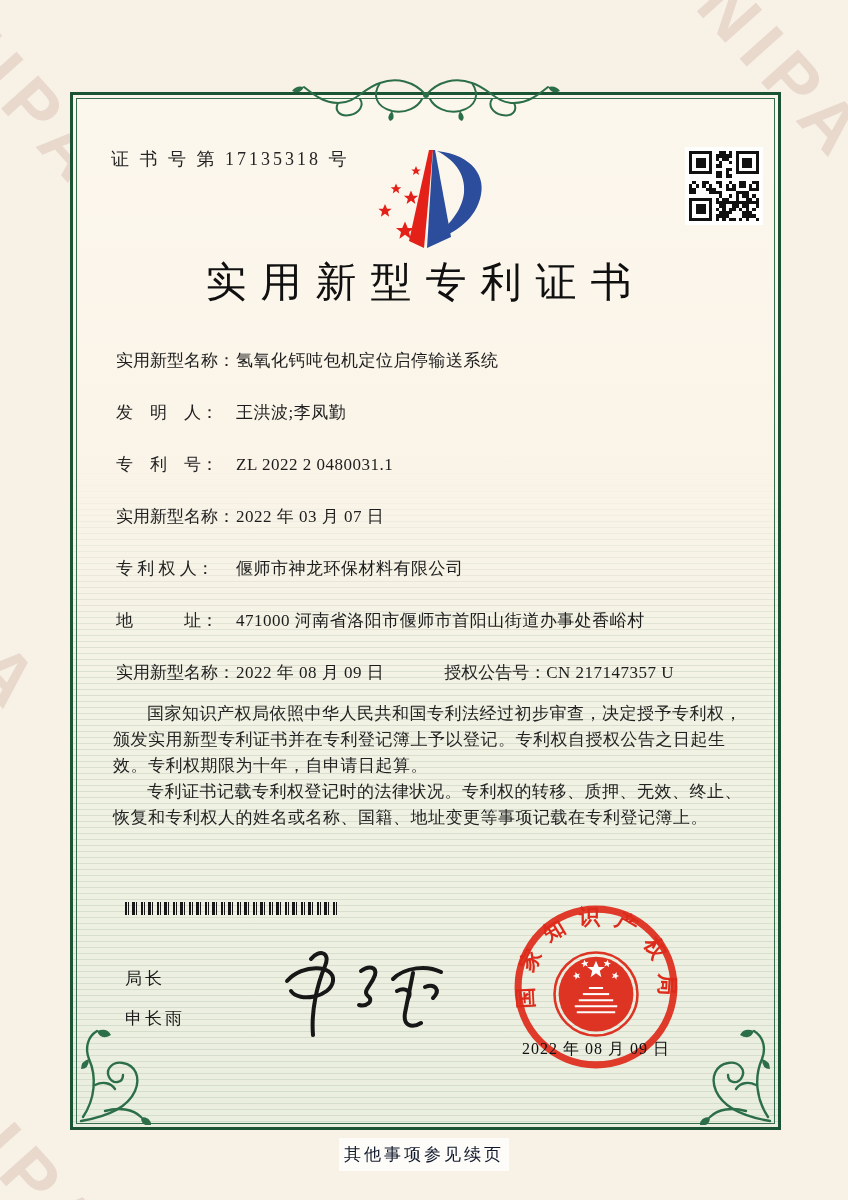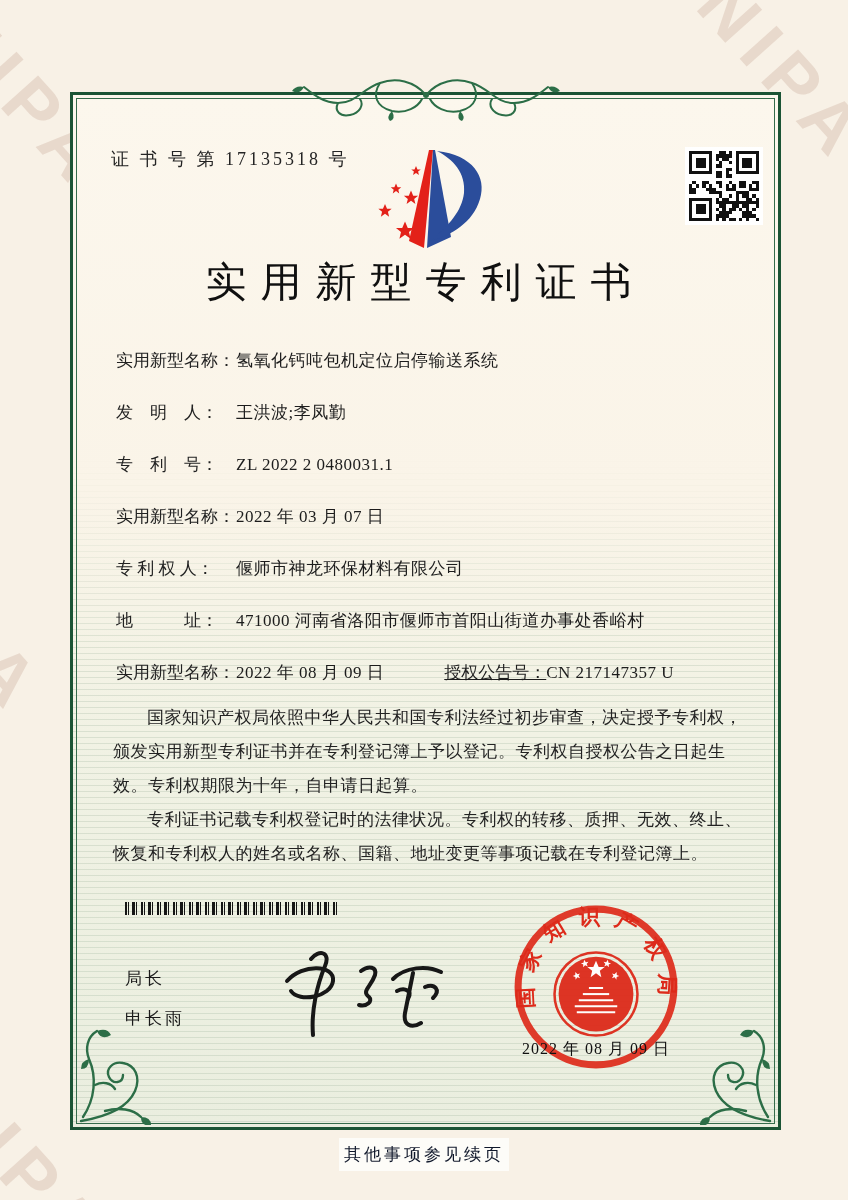--- a/index.html
+++ b/index.html
@@ -30,25 +30,25 @@
   .qr{position:absolute;left:612px;top:52px;width:70px;height:70px;background:#fff;padding:4px;}
   .title{position:absolute;left:0;top:160px;width:100%;text-align:center;
          font-size:41px;font-weight:normal;letter-spacing:14px;color:#101010;}
 
   
   .fields{position:absolute;left:43px;top:255px;width:640px;font-size:17px;}
   .frow{display:flex;margin-bottom:31px;line-height:21px;}
   .flabel{display:inline-block;width:120px;flex:0 0 120px;color:#222;}
   .fvalue{color:#1c1c1c;letter-spacing:0.5px;}
   .grantrow{display:flex;line-height:21px;}
-  .grantrow .flabel2{display:inline-block;text-decoration:underline;}
+  .grantrow .flabel2{display:inline-block;}
   .gap{display:inline-block;width:60px;}
 
   
-  .legal{position:absolute;left:40px;top:606px;width:632px;font-size:17px;line-height:34px;}
+  .legal{position:absolute;left:40px;top:606px;width:632px;font-size:17px;line-height:26px;}
   .legal p{margin:0;text-indent:2em;letter-spacing:0.5px;color:#222;}
 
   
   .barcode{position:absolute;left:52px;top:807px;width:215px;height:13px;
     background:repeating-linear-gradient(90deg,#161616 0 2px,rgba(0,0,0,0) 2px 3px,
       #161616 3px 4px,rgba(0,0,0,0) 4px 7px,#161616 7px 10px,rgba(0,0,0,0) 10px 11px,
       #161616 11px 12px,rgba(0,0,0,0) 12px 16px);}
   .director{position:absolute;left:52px;top:872px;font-family:Liberation Sans, sans-serif;
             font-size:17px;letter-spacing:3px;color:#1a1a1a;}
   .director .line2{margin-top:17px;}

